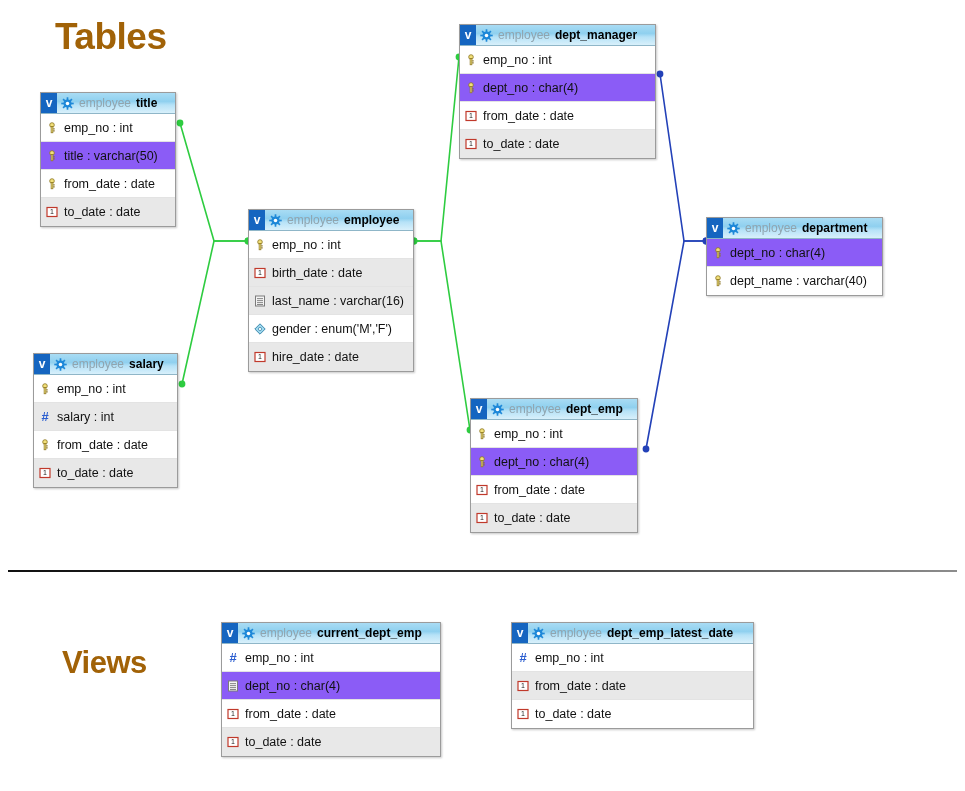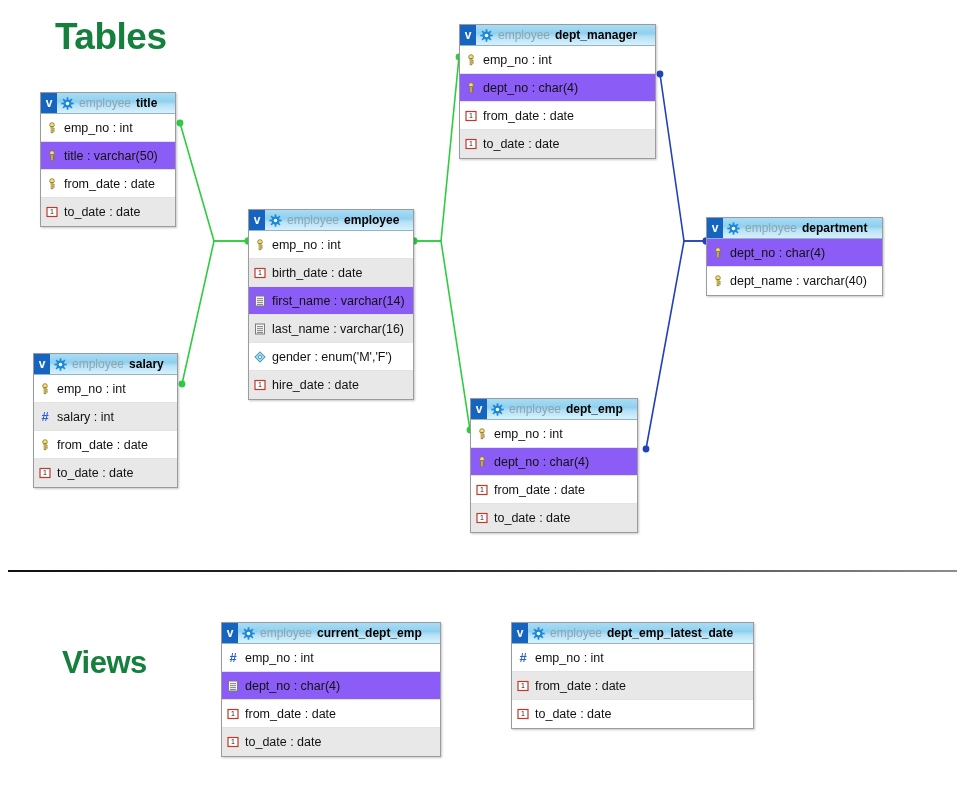--- a/index.html
+++ b/index.html
@@ -13,21 +13,21 @@
     overflow: hidden;
   }
   #canvas { position: absolute; inset: 0; }
 
   #edges { position: absolute; left: 0; top: 0; width: 965px; height: 791px; pointer-events: none; }
 
   .section-title {
     position: absolute;
     font-family: "Liberation Sans", sans-serif;
     font-weight: bold;
-    color: #15803d;
+    color: #a16207;
     letter-spacing: -0.5px;
     white-space: nowrap;
   }
   #title-tables { left: 55px; top: 16px; font-size: 37px; }
   #title-views  { left: 62px; top: 645px; font-size: 31px; }
 
   .divider {
     position: absolute;
     left: 8px; top: 570px;
     width: 949px; height: 2px;
@@ -253,221 +253,211 @@
           </svg>
           <span class="row-text">emp_no : int</span>
         </div>
         <div class="ent-row bg-gray">
           <svg class="row-ico" viewBox="0 0 12 12">
             <rect x="1" y="1.5" width="10" height="9" fill="#ffffff" stroke="#c0392b" stroke-width="1.2"></rect>
             <text x="6" y="8.4" font-size="7" text-anchor="middle" fill="#222" font-family="&quot;Liberation Sans&quot;,sans-serif">1</text>
           </svg>
           <span class="row-text">birth_date : date</span>
         </div>
-        <div class="ent-row bg-pink">
+        <div class="ent-row bg-gray">
           <svg class="row-ico" viewBox="0 0 12 12">
             <rect x="1.5" y="1" width="9" height="10" fill="#f4f4f4" stroke="#7b7b7b" stroke-width="1"></rect>
             <rect x="3" y="3.2" width="6" height="0.9" fill="#7b7b7b"></rect>
             <rect x="3" y="5.2" width="6" height="0.9" fill="#7b7b7b"></rect>
             <rect x="3" y="7.2" width="6" height="0.9" fill="#7b7b7b"></rect>
             <rect x="3" y="9" width="6" height="0.9" fill="#7b7b7b"></rect>
           </svg>
-          <span class="row-text">first_name : varchar(14)</span>
-        </div>
-        <div class="ent-row bg-gray">
+          <span class="row-text">last_name : varchar(16)</span>
+        </div>
+        <div class="ent-row bg-white">
+          <svg class="row-ico" viewBox="0 0 12 12">
+            <path d="M6 0.8 L11.2 6 L6 11.2 L0.8 6 Z" fill="#9fd8ee" stroke="#2f7fa5" stroke-width="0.9"></path>
+            <circle cx="6" cy="6" r="1.6" fill="#ffffff" stroke="#2f7fa5" stroke-width="0.7"></circle>
+          </svg>
+          <span class="row-text">gender : enum('M','F')</span>
+        </div>
+        <div class="ent-row bg-gray">
+          <svg class="row-ico" viewBox="0 0 12 12">
+            <rect x="1" y="1.5" width="10" height="9" fill="#ffffff" stroke="#c0392b" stroke-width="1.2"></rect>
+            <text x="6" y="8.4" font-size="7" text-anchor="middle" fill="#222" font-family="&quot;Liberation Sans&quot;,sans-serif">1</text>
+          </svg>
+          <span class="row-text">hire_date : date</span>
+        </div>
+      </div>
+      <div class="entity" style="left: 33px; top: 353px; width: 145px;">
+        <div class="ent-header">
+          <div class="vbadge">v</div>
+          <svg class="gear-ico" viewBox="0 0 14 14">
+            <rect x="6.1" y="0.3" width="1.8" height="4" fill="#1e88d8" transform="rotate(0 7 7)"></rect>
+            <rect x="6.1" y="0.3" width="1.8" height="4" fill="#1e88d8" transform="rotate(45 7 7)"></rect>
+            <rect x="6.1" y="0.3" width="1.8" height="4" fill="#1e88d8" transform="rotate(90 7 7)"></rect>
+            <rect x="6.1" y="0.3" width="1.8" height="4" fill="#1e88d8" transform="rotate(135 7 7)"></rect>
+            <rect x="6.1" y="0.3" width="1.8" height="4" fill="#1e88d8" transform="rotate(180 7 7)"></rect>
+            <rect x="6.1" y="0.3" width="1.8" height="4" fill="#1e88d8" transform="rotate(225 7 7)"></rect>
+            <rect x="6.1" y="0.3" width="1.8" height="4" fill="#1e88d8" transform="rotate(270 7 7)"></rect>
+            <rect x="6.1" y="0.3" width="1.8" height="4" fill="#1e88d8" transform="rotate(315 7 7)"></rect>
+            <circle cx="7" cy="7" r="4.3" fill="#1e88d8"></circle>
+            <circle cx="7" cy="7" r="1.9" fill="#ffffff"></circle>
+          </svg>
+          <span class="schema-name">employee</span>
+          <span class="table-name">salary</span>
+        </div>
+        <div class="ent-row bg-white">
+          <svg class="row-ico" viewBox="0 0 12 12">
+            <circle cx="6" cy="3" r="2.3" fill="#f2e07a" stroke="#8a7320" stroke-width="0.8"></circle>
+            <rect x="5.1" y="4.6" width="1.8" height="6.2" fill="#f2e07a" stroke="#8a7320" stroke-width="0.7"></rect>
+            <rect x="6.9" y="6.4" width="1.9" height="1" fill="#8a7320"></rect>
+            <rect x="6.9" y="8.4" width="1.9" height="1" fill="#8a7320"></rect>
+          </svg>
+          <span class="row-text">emp_no : int</span>
+        </div>
+        <div class="ent-row bg-gray">
+          <span class="hash-ico">#</span>
+          <span class="row-text">salary : int</span>
+        </div>
+        <div class="ent-row bg-white">
+          <svg class="row-ico" viewBox="0 0 12 12">
+            <circle cx="6" cy="3" r="2.3" fill="#f2e07a" stroke="#8a7320" stroke-width="0.8"></circle>
+            <rect x="5.1" y="4.6" width="1.8" height="6.2" fill="#f2e07a" stroke="#8a7320" stroke-width="0.7"></rect>
+            <rect x="6.9" y="6.4" width="1.9" height="1" fill="#8a7320"></rect>
+            <rect x="6.9" y="8.4" width="1.9" height="1" fill="#8a7320"></rect>
+          </svg>
+          <span class="row-text">from_date : date</span>
+        </div>
+        <div class="ent-row bg-gray">
+          <svg class="row-ico" viewBox="0 0 12 12">
+            <rect x="1" y="1.5" width="10" height="9" fill="#ffffff" stroke="#c0392b" stroke-width="1.2"></rect>
+            <text x="6" y="8.4" font-size="7" text-anchor="middle" fill="#222" font-family="&quot;Liberation Sans&quot;,sans-serif">1</text>
+          </svg>
+          <span class="row-text">to_date : date</span>
+        </div>
+      </div>
+      <div class="entity" style="left: 706px; top: 217px; width: 177px;">
+        <div class="ent-header">
+          <div class="vbadge">v</div>
+          <svg class="gear-ico" viewBox="0 0 14 14">
+            <rect x="6.1" y="0.3" width="1.8" height="4" fill="#1e88d8" transform="rotate(0 7 7)"></rect>
+            <rect x="6.1" y="0.3" width="1.8" height="4" fill="#1e88d8" transform="rotate(45 7 7)"></rect>
+            <rect x="6.1" y="0.3" width="1.8" height="4" fill="#1e88d8" transform="rotate(90 7 7)"></rect>
+            <rect x="6.1" y="0.3" width="1.8" height="4" fill="#1e88d8" transform="rotate(135 7 7)"></rect>
+            <rect x="6.1" y="0.3" width="1.8" height="4" fill="#1e88d8" transform="rotate(180 7 7)"></rect>
+            <rect x="6.1" y="0.3" width="1.8" height="4" fill="#1e88d8" transform="rotate(225 7 7)"></rect>
+            <rect x="6.1" y="0.3" width="1.8" height="4" fill="#1e88d8" transform="rotate(270 7 7)"></rect>
+            <rect x="6.1" y="0.3" width="1.8" height="4" fill="#1e88d8" transform="rotate(315 7 7)"></rect>
+            <circle cx="7" cy="7" r="4.3" fill="#1e88d8"></circle>
+            <circle cx="7" cy="7" r="1.9" fill="#ffffff"></circle>
+          </svg>
+          <span class="schema-name">employee</span>
+          <span class="table-name">department</span>
+        </div>
+        <div class="ent-row bg-pink">
+          <svg class="row-ico" viewBox="0 0 12 12">
+            <circle cx="6" cy="3" r="2.3" fill="#f2e07a" stroke="#8a7320" stroke-width="0.8"></circle>
+            <rect x="5.1" y="4.6" width="1.8" height="6.2" fill="#f2e07a" stroke="#8a7320" stroke-width="0.7"></rect>
+            <rect x="6.9" y="6.4" width="1.9" height="1" fill="#8a7320"></rect>
+            <rect x="6.9" y="8.4" width="1.9" height="1" fill="#8a7320"></rect>
+          </svg>
+          <span class="row-text">dept_no : char(4)</span>
+        </div>
+        <div class="ent-row bg-white">
+          <svg class="row-ico" viewBox="0 0 12 12">
+            <circle cx="6" cy="3" r="2.3" fill="#f2e07a" stroke="#8a7320" stroke-width="0.8"></circle>
+            <rect x="5.1" y="4.6" width="1.8" height="6.2" fill="#f2e07a" stroke="#8a7320" stroke-width="0.7"></rect>
+            <rect x="6.9" y="6.4" width="1.9" height="1" fill="#8a7320"></rect>
+            <rect x="6.9" y="8.4" width="1.9" height="1" fill="#8a7320"></rect>
+          </svg>
+          <span class="row-text">dept_name : varchar(40)</span>
+        </div>
+      </div>
+      <div class="entity" style="left: 470px; top: 398px; width: 168px;">
+        <div class="ent-header">
+          <div class="vbadge">v</div>
+          <svg class="gear-ico" viewBox="0 0 14 14">
+            <rect x="6.1" y="0.3" width="1.8" height="4" fill="#1e88d8" transform="rotate(0 7 7)"></rect>
+            <rect x="6.1" y="0.3" width="1.8" height="4" fill="#1e88d8" transform="rotate(45 7 7)"></rect>
+            <rect x="6.1" y="0.3" width="1.8" height="4" fill="#1e88d8" transform="rotate(90 7 7)"></rect>
+            <rect x="6.1" y="0.3" width="1.8" height="4" fill="#1e88d8" transform="rotate(135 7 7)"></rect>
+            <rect x="6.1" y="0.3" width="1.8" height="4" fill="#1e88d8" transform="rotate(180 7 7)"></rect>
+            <rect x="6.1" y="0.3" width="1.8" height="4" fill="#1e88d8" transform="rotate(225 7 7)"></rect>
+            <rect x="6.1" y="0.3" width="1.8" height="4" fill="#1e88d8" transform="rotate(270 7 7)"></rect>
+            <rect x="6.1" y="0.3" width="1.8" height="4" fill="#1e88d8" transform="rotate(315 7 7)"></rect>
+            <circle cx="7" cy="7" r="4.3" fill="#1e88d8"></circle>
+            <circle cx="7" cy="7" r="1.9" fill="#ffffff"></circle>
+          </svg>
+          <span class="schema-name">employee</span>
+          <span class="table-name">dept_emp</span>
+        </div>
+        <div class="ent-row bg-white">
+          <svg class="row-ico" viewBox="0 0 12 12">
+            <circle cx="6" cy="3" r="2.3" fill="#f2e07a" stroke="#8a7320" stroke-width="0.8"></circle>
+            <rect x="5.1" y="4.6" width="1.8" height="6.2" fill="#f2e07a" stroke="#8a7320" stroke-width="0.7"></rect>
+            <rect x="6.9" y="6.4" width="1.9" height="1" fill="#8a7320"></rect>
+            <rect x="6.9" y="8.4" width="1.9" height="1" fill="#8a7320"></rect>
+          </svg>
+          <span class="row-text">emp_no : int</span>
+        </div>
+        <div class="ent-row bg-pink">
+          <svg class="row-ico" viewBox="0 0 12 12">
+            <circle cx="6" cy="3" r="2.3" fill="#f2e07a" stroke="#8a7320" stroke-width="0.8"></circle>
+            <rect x="5.1" y="4.6" width="1.8" height="6.2" fill="#f2e07a" stroke="#8a7320" stroke-width="0.7"></rect>
+            <rect x="6.9" y="6.4" width="1.9" height="1" fill="#8a7320"></rect>
+            <rect x="6.9" y="8.4" width="1.9" height="1" fill="#8a7320"></rect>
+          </svg>
+          <span class="row-text">dept_no : char(4)</span>
+        </div>
+        <div class="ent-row bg-white">
+          <svg class="row-ico" viewBox="0 0 12 12">
+            <rect x="1" y="1.5" width="10" height="9" fill="#ffffff" stroke="#c0392b" stroke-width="1.2"></rect>
+            <text x="6" y="8.4" font-size="7" text-anchor="middle" fill="#222" font-family="&quot;Liberation Sans&quot;,sans-serif">1</text>
+          </svg>
+          <span class="row-text">from_date : date</span>
+        </div>
+        <div class="ent-row bg-gray">
+          <svg class="row-ico" viewBox="0 0 12 12">
+            <rect x="1" y="1.5" width="10" height="9" fill="#ffffff" stroke="#c0392b" stroke-width="1.2"></rect>
+            <text x="6" y="8.4" font-size="7" text-anchor="middle" fill="#222" font-family="&quot;Liberation Sans&quot;,sans-serif">1</text>
+          </svg>
+          <span class="row-text">to_date : date</span>
+        </div>
+      </div>
+      <div class="entity" style="left: 221px; top: 622px; width: 220px;">
+        <div class="ent-header">
+          <div class="vbadge">v</div>
+          <svg class="gear-ico" viewBox="0 0 14 14">
+            <rect x="6.1" y="0.3" width="1.8" height="4" fill="#1e88d8" transform="rotate(0 7 7)"></rect>
+            <rect x="6.1" y="0.3" width="1.8" height="4" fill="#1e88d8" transform="rotate(45 7 7)"></rect>
+            <rect x="6.1" y="0.3" width="1.8" height="4" fill="#1e88d8" transform="rotate(90 7 7)"></rect>
+            <rect x="6.1" y="0.3" width="1.8" height="4" fill="#1e88d8" transform="rotate(135 7 7)"></rect>
+            <rect x="6.1" y="0.3" width="1.8" height="4" fill="#1e88d8" transform="rotate(180 7 7)"></rect>
+            <rect x="6.1" y="0.3" width="1.8" height="4" fill="#1e88d8" transform="rotate(225 7 7)"></rect>
+            <rect x="6.1" y="0.3" width="1.8" height="4" fill="#1e88d8" transform="rotate(270 7 7)"></rect>
+            <rect x="6.1" y="0.3" width="1.8" height="4" fill="#1e88d8" transform="rotate(315 7 7)"></rect>
+            <circle cx="7" cy="7" r="4.3" fill="#1e88d8"></circle>
+            <circle cx="7" cy="7" r="1.9" fill="#ffffff"></circle>
+          </svg>
+          <span class="schema-name">employee</span>
+          <span class="table-name">current_dept_emp</span>
+        </div>
+        <div class="ent-row bg-white">
+          <span class="hash-ico">#</span>
+          <span class="row-text">emp_no : int</span>
+        </div>
+        <div class="ent-row bg-pink">
           <svg class="row-ico" viewBox="0 0 12 12">
             <rect x="1.5" y="1" width="9" height="10" fill="#f4f4f4" stroke="#7b7b7b" stroke-width="1"></rect>
             <rect x="3" y="3.2" width="6" height="0.9" fill="#7b7b7b"></rect>
             <rect x="3" y="5.2" width="6" height="0.9" fill="#7b7b7b"></rect>
             <rect x="3" y="7.2" width="6" height="0.9" fill="#7b7b7b"></rect>
             <rect x="3" y="9" width="6" height="0.9" fill="#7b7b7b"></rect>
           </svg>
-          <span class="row-text">last_name : varchar(16)</span>
-        </div>
-        <div class="ent-row bg-white">
-          <svg class="row-ico" viewBox="0 0 12 12">
-            <path d="M6 0.8 L11.2 6 L6 11.2 L0.8 6 Z" fill="#9fd8ee" stroke="#2f7fa5" stroke-width="0.9"></path>
-            <circle cx="6" cy="6" r="1.6" fill="#ffffff" stroke="#2f7fa5" stroke-width="0.7"></circle>
-          </svg>
-          <span class="row-text">gender : enum('M','F')</span>
-        </div>
-        <div class="ent-row bg-gray">
-          <svg class="row-ico" viewBox="0 0 12 12">
-            <rect x="1" y="1.5" width="10" height="9" fill="#ffffff" stroke="#c0392b" stroke-width="1.2"></rect>
-            <text x="6" y="8.4" font-size="7" text-anchor="middle" fill="#222" font-family="&quot;Liberation Sans&quot;,sans-serif">1</text>
-          </svg>
-          <span class="row-text">hire_date : date</span>
-        </div>
-      </div>
-      <div class="entity" style="left: 33px; top: 353px; width: 145px;">
-        <div class="ent-header">
-          <div class="vbadge">v</div>
-          <svg class="gear-ico" viewBox="0 0 14 14">
-            <rect x="6.1" y="0.3" width="1.8" height="4" fill="#1e88d8" transform="rotate(0 7 7)"></rect>
-            <rect x="6.1" y="0.3" width="1.8" height="4" fill="#1e88d8" transform="rotate(45 7 7)"></rect>
-            <rect x="6.1" y="0.3" width="1.8" height="4" fill="#1e88d8" transform="rotate(90 7 7)"></rect>
-            <rect x="6.1" y="0.3" width="1.8" height="4" fill="#1e88d8" transform="rotate(135 7 7)"></rect>
-            <rect x="6.1" y="0.3" width="1.8" height="4" fill="#1e88d8" transform="rotate(180 7 7)"></rect>
-            <rect x="6.1" y="0.3" width="1.8" height="4" fill="#1e88d8" transform="rotate(225 7 7)"></rect>
-            <rect x="6.1" y="0.3" width="1.8" height="4" fill="#1e88d8" transform="rotate(270 7 7)"></rect>
-            <rect x="6.1" y="0.3" width="1.8" height="4" fill="#1e88d8" transform="rotate(315 7 7)"></rect>
-            <circle cx="7" cy="7" r="4.3" fill="#1e88d8"></circle>
-            <circle cx="7" cy="7" r="1.9" fill="#ffffff"></circle>
-          </svg>
-          <span class="schema-name">employee</span>
-          <span class="table-name">salary</span>
-        </div>
-        <div class="ent-row bg-white">
-          <svg class="row-ico" viewBox="0 0 12 12">
-            <circle cx="6" cy="3" r="2.3" fill="#f2e07a" stroke="#8a7320" stroke-width="0.8"></circle>
-            <rect x="5.1" y="4.6" width="1.8" height="6.2" fill="#f2e07a" stroke="#8a7320" stroke-width="0.7"></rect>
-            <rect x="6.9" y="6.4" width="1.9" height="1" fill="#8a7320"></rect>
-            <rect x="6.9" y="8.4" width="1.9" height="1" fill="#8a7320"></rect>
-          </svg>
-          <span class="row-text">emp_no : int</span>
-        </div>
-        <div class="ent-row bg-gray">
-          <span class="hash-ico">#</span>
-          <span class="row-text">salary : int</span>
-        </div>
-        <div class="ent-row bg-white">
-          <svg class="row-ico" viewBox="0 0 12 12">
-            <circle cx="6" cy="3" r="2.3" fill="#f2e07a" stroke="#8a7320" stroke-width="0.8"></circle>
-            <rect x="5.1" y="4.6" width="1.8" height="6.2" fill="#f2e07a" stroke="#8a7320" stroke-width="0.7"></rect>
-            <rect x="6.9" y="6.4" width="1.9" height="1" fill="#8a7320"></rect>
-            <rect x="6.9" y="8.4" width="1.9" height="1" fill="#8a7320"></rect>
-          </svg>
-          <span class="row-text">from_date : date</span>
-        </div>
-        <div class="ent-row bg-gray">
-          <svg class="row-ico" viewBox="0 0 12 12">
-            <rect x="1" y="1.5" width="10" height="9" fill="#ffffff" stroke="#c0392b" stroke-width="1.2"></rect>
-            <text x="6" y="8.4" font-size="7" text-anchor="middle" fill="#222" font-family="&quot;Liberation Sans&quot;,sans-serif">1</text>
-          </svg>
-          <span class="row-text">to_date : date</span>
-        </div>
-      </div>
-      <div class="entity" style="left: 706px; top: 217px; width: 177px;">
-        <div class="ent-header">
-          <div class="vbadge">v</div>
-          <svg class="gear-ico" viewBox="0 0 14 14">
-            <rect x="6.1" y="0.3" width="1.8" height="4" fill="#1e88d8" transform="rotate(0 7 7)"></rect>
-            <rect x="6.1" y="0.3" width="1.8" height="4" fill="#1e88d8" transform="rotate(45 7 7)"></rect>
-            <rect x="6.1" y="0.3" width="1.8" height="4" fill="#1e88d8" transform="rotate(90 7 7)"></rect>
-            <rect x="6.1" y="0.3" width="1.8" height="4" fill="#1e88d8" transform="rotate(135 7 7)"></rect>
-            <rect x="6.1" y="0.3" width="1.8" height="4" fill="#1e88d8" transform="rotate(180 7 7)"></rect>
-            <rect x="6.1" y="0.3" width="1.8" height="4" fill="#1e88d8" transform="rotate(225 7 7)"></rect>
-            <rect x="6.1" y="0.3" width="1.8" height="4" fill="#1e88d8" transform="rotate(270 7 7)"></rect>
-            <rect x="6.1" y="0.3" width="1.8" height="4" fill="#1e88d8" transform="rotate(315 7 7)"></rect>
-            <circle cx="7" cy="7" r="4.3" fill="#1e88d8"></circle>
-            <circle cx="7" cy="7" r="1.9" fill="#ffffff"></circle>
-          </svg>
-          <span class="schema-name">employee</span>
-          <span class="table-name">department</span>
-        </div>
-        <div class="ent-row bg-pink">
-          <svg class="row-ico" viewBox="0 0 12 12">
-            <circle cx="6" cy="3" r="2.3" fill="#f2e07a" stroke="#8a7320" stroke-width="0.8"></circle>
-            <rect x="5.1" y="4.6" width="1.8" height="6.2" fill="#f2e07a" stroke="#8a7320" stroke-width="0.7"></rect>
-            <rect x="6.9" y="6.4" width="1.9" height="1" fill="#8a7320"></rect>
-            <rect x="6.9" y="8.4" width="1.9" height="1" fill="#8a7320"></rect>
-          </svg>
-          <span class="row-text">dept_no : char(4)</span>
-        </div>
-        <div class="ent-row bg-white">
-          <svg class="row-ico" viewBox="0 0 12 12">
-            <circle cx="6" cy="3" r="2.3" fill="#f2e07a" stroke="#8a7320" stroke-width="0.8"></circle>
-            <rect x="5.1" y="4.6" width="1.8" height="6.2" fill="#f2e07a" stroke="#8a7320" stroke-width="0.7"></rect>
-            <rect x="6.9" y="6.4" width="1.9" height="1" fill="#8a7320"></rect>
-            <rect x="6.9" y="8.4" width="1.9" height="1" fill="#8a7320"></rect>
-          </svg>
-          <span class="row-text">dept_name : varchar(40)</span>
-        </div>
-      </div>
-      <div class="entity" style="left: 470px; top: 398px; width: 168px;">
-        <div class="ent-header">
-          <div class="vbadge">v</div>
-          <svg class="gear-ico" viewBox="0 0 14 14">
-            <rect x="6.1" y="0.3" width="1.8" height="4" fill="#1e88d8" transform="rotate(0 7 7)"></rect>
-            <rect x="6.1" y="0.3" width="1.8" height="4" fill="#1e88d8" transform="rotate(45 7 7)"></rect>
-            <rect x="6.1" y="0.3" width="1.8" height="4" fill="#1e88d8" transform="rotate(90 7 7)"></rect>
-            <rect x="6.1" y="0.3" width="1.8" height="4" fill="#1e88d8" transform="rotate(135 7 7)"></rect>
-            <rect x="6.1" y="0.3" width="1.8" height="4" fill="#1e88d8" transform="rotate(180 7 7)"></rect>
-            <rect x="6.1" y="0.3" width="1.8" height="4" fill="#1e88d8" transform="rotate(225 7 7)"></rect>
-            <rect x="6.1" y="0.3" width="1.8" height="4" fill="#1e88d8" transform="rotate(270 7 7)"></rect>
-            <rect x="6.1" y="0.3" width="1.8" height="4" fill="#1e88d8" transform="rotate(315 7 7)"></rect>
-            <circle cx="7" cy="7" r="4.3" fill="#1e88d8"></circle>
-            <circle cx="7" cy="7" r="1.9" fill="#ffffff"></circle>
-          </svg>
-          <span class="schema-name">employee</span>
-          <span class="table-name">dept_emp</span>
-        </div>
-        <div class="ent-row bg-white">
-          <svg class="row-ico" viewBox="0 0 12 12">
-            <circle cx="6" cy="3" r="2.3" fill="#f2e07a" stroke="#8a7320" stroke-width="0.8"></circle>
-            <rect x="5.1" y="4.6" width="1.8" height="6.2" fill="#f2e07a" stroke="#8a7320" stroke-width="0.7"></rect>
-            <rect x="6.9" y="6.4" width="1.9" height="1" fill="#8a7320"></rect>
-            <rect x="6.9" y="8.4" width="1.9" height="1" fill="#8a7320"></rect>
-          </svg>
-          <span class="row-text">emp_no : int</span>
-        </div>
-        <div class="ent-row bg-pink">
-          <svg class="row-ico" viewBox="0 0 12 12">
-            <circle cx="6" cy="3" r="2.3" fill="#f2e07a" stroke="#8a7320" stroke-width="0.8"></circle>
-            <rect x="5.1" y="4.6" width="1.8" height="6.2" fill="#f2e07a" stroke="#8a7320" stroke-width="0.7"></rect>
-            <rect x="6.9" y="6.4" width="1.9" height="1" fill="#8a7320"></rect>
-            <rect x="6.9" y="8.4" width="1.9" height="1" fill="#8a7320"></rect>
-          </svg>
-          <span class="row-text">dept_no : char(4)</span>
-        </div>
-        <div class="ent-row bg-white">
-          <svg class="row-ico" viewBox="0 0 12 12">
-            <rect x="1" y="1.5" width="10" height="9" fill="#ffffff" stroke="#c0392b" stroke-width="1.2"></rect>
-            <text x="6" y="8.4" font-size="7" text-anchor="middle" fill="#222" font-family="&quot;Liberation Sans&quot;,sans-serif">1</text>
-          </svg>
-          <span class="row-text">from_date : date</span>
-        </div>
-        <div class="ent-row bg-gray">
-          <svg class="row-ico" viewBox="0 0 12 12">
-            <rect x="1" y="1.5" width="10" height="9" fill="#ffffff" stroke="#c0392b" stroke-width="1.2"></rect>
-            <text x="6" y="8.4" font-size="7" text-anchor="middle" fill="#222" font-family="&quot;Liberation Sans&quot;,sans-serif">1</text>
-          </svg>
-          <span class="row-text">to_date : date</span>
-        </div>
-      </div>
-      <div class="entity" style="left: 221px; top: 622px; width: 220px;">
-        <div class="ent-header">
-          <div class="vbadge">v</div>
-          <svg class="gear-ico" viewBox="0 0 14 14">
-            <rect x="6.1" y="0.3" width="1.8" height="4" fill="#1e88d8" transform="rotate(0 7 7)"></rect>
-            <rect x="6.1" y="0.3" width="1.8" height="4" fill="#1e88d8" transform="rotate(45 7 7)"></rect>
-            <rect x="6.1" y="0.3" width="1.8" height="4" fill="#1e88d8" transform="rotate(90 7 7)"></rect>
-            <rect x="6.1" y="0.3" width="1.8" height="4" fill="#1e88d8" transform="rotate(135 7 7)"></rect>
-            <rect x="6.1" y="0.3" width="1.8" height="4" fill="#1e88d8" transform="rotate(180 7 7)"></rect>
-            <rect x="6.1" y="0.3" width="1.8" height="4" fill="#1e88d8" transform="rotate(225 7 7)"></rect>
-            <rect x="6.1" y="0.3" width="1.8" height="4" fill="#1e88d8" transform="rotate(270 7 7)"></rect>
-            <rect x="6.1" y="0.3" width="1.8" height="4" fill="#1e88d8" transform="rotate(315 7 7)"></rect>
-            <circle cx="7" cy="7" r="4.3" fill="#1e88d8"></circle>
-            <circle cx="7" cy="7" r="1.9" fill="#ffffff"></circle>
-          </svg>
-          <span class="schema-name">employee</span>
-          <span class="table-name">current_dept_emp</span>
-        </div>
-        <div class="ent-row bg-white">
-          <span class="hash-ico">#</span>
-          <span class="row-text">emp_no : int</span>
-        </div>
-        <div class="ent-row bg-pink">
-          <svg class="row-ico" viewBox="0 0 12 12">
-            <rect x="1.5" y="1" width="9" height="10" fill="#f4f4f4" stroke="#7b7b7b" stroke-width="1"></rect>
-            <rect x="3" y="3.2" width="6" height="0.9" fill="#7b7b7b"></rect>
-            <rect x="3" y="5.2" width="6" height="0.9" fill="#7b7b7b"></rect>
-            <rect x="3" y="7.2" width="6" height="0.9" fill="#7b7b7b"></rect>
-            <rect x="3" y="9" width="6" height="0.9" fill="#7b7b7b"></rect>
-          </svg>
           <span class="row-text">dept_no : char(4)</span>
         </div>
         <div class="ent-row bg-white">
           <svg class="row-ico" viewBox="0 0 12 12">
             <rect x="1" y="1.5" width="10" height="9" fill="#ffffff" stroke="#c0392b" stroke-width="1.2"></rect>
             <text x="6" y="8.4" font-size="7" text-anchor="middle" fill="#222" font-family="&quot;Liberation Sans&quot;,sans-serif">1</text>
           </svg>
           <span class="row-text">from_date : date</span>
         </div>
         <div class="ent-row bg-gray">

